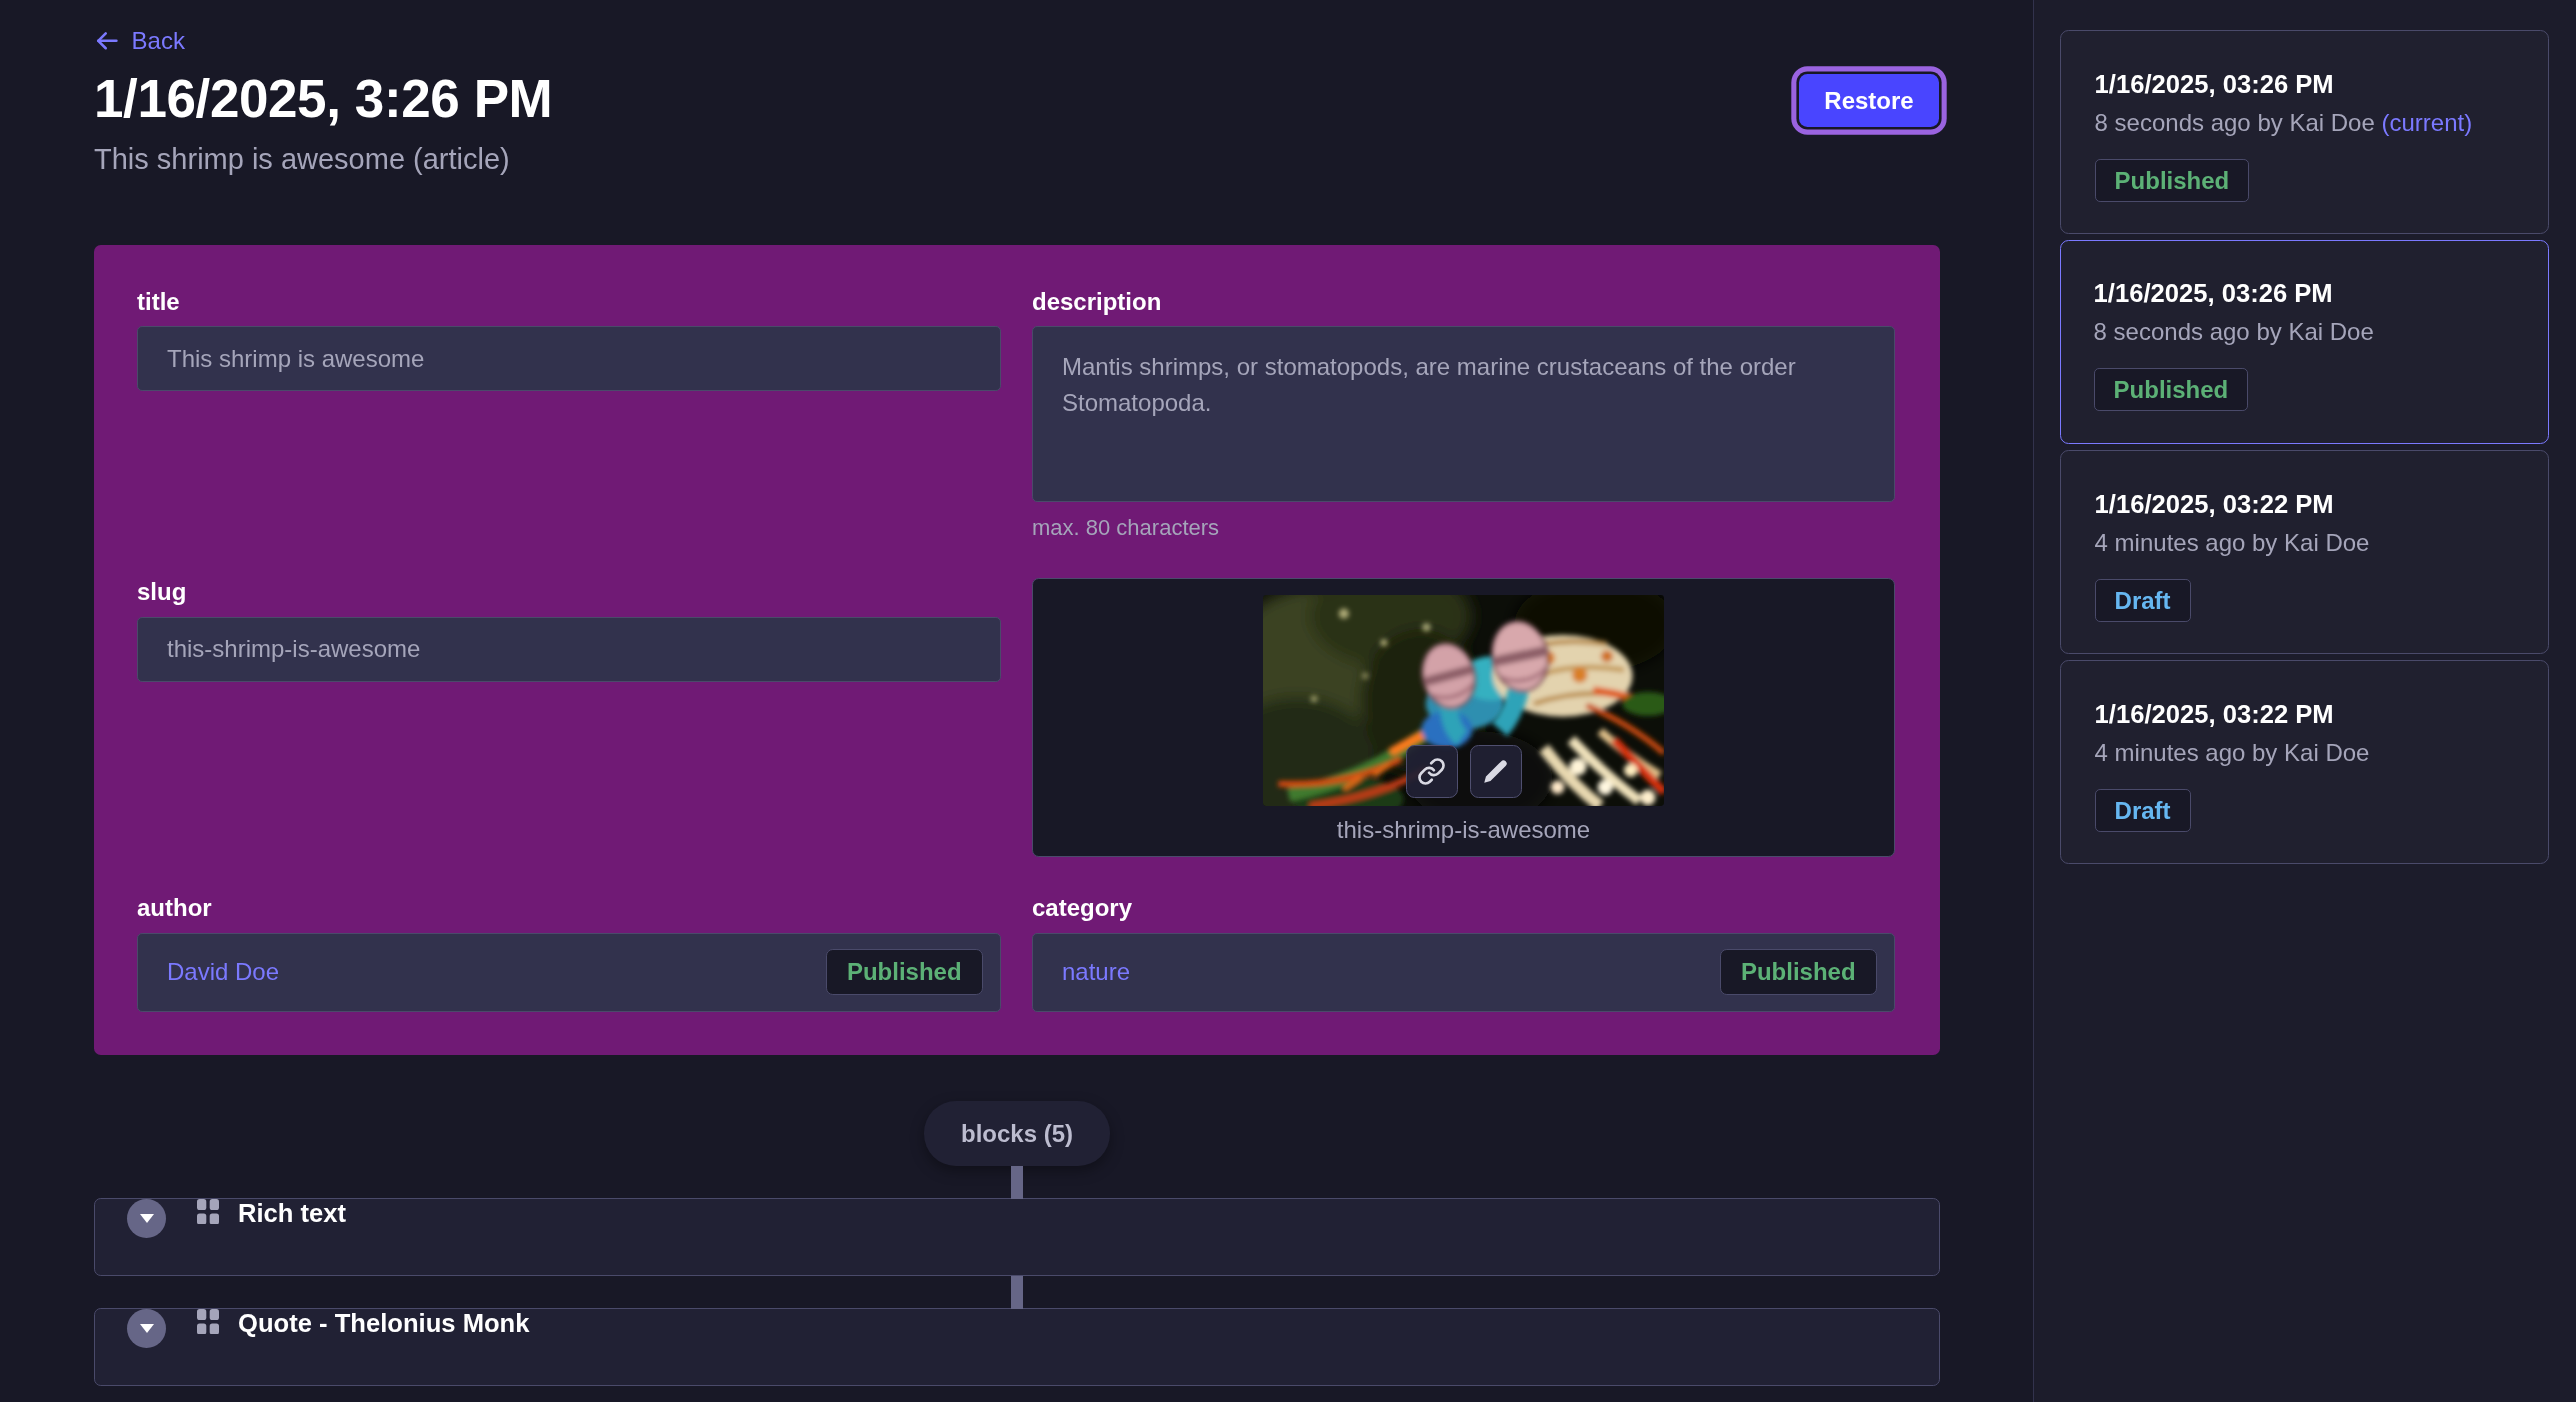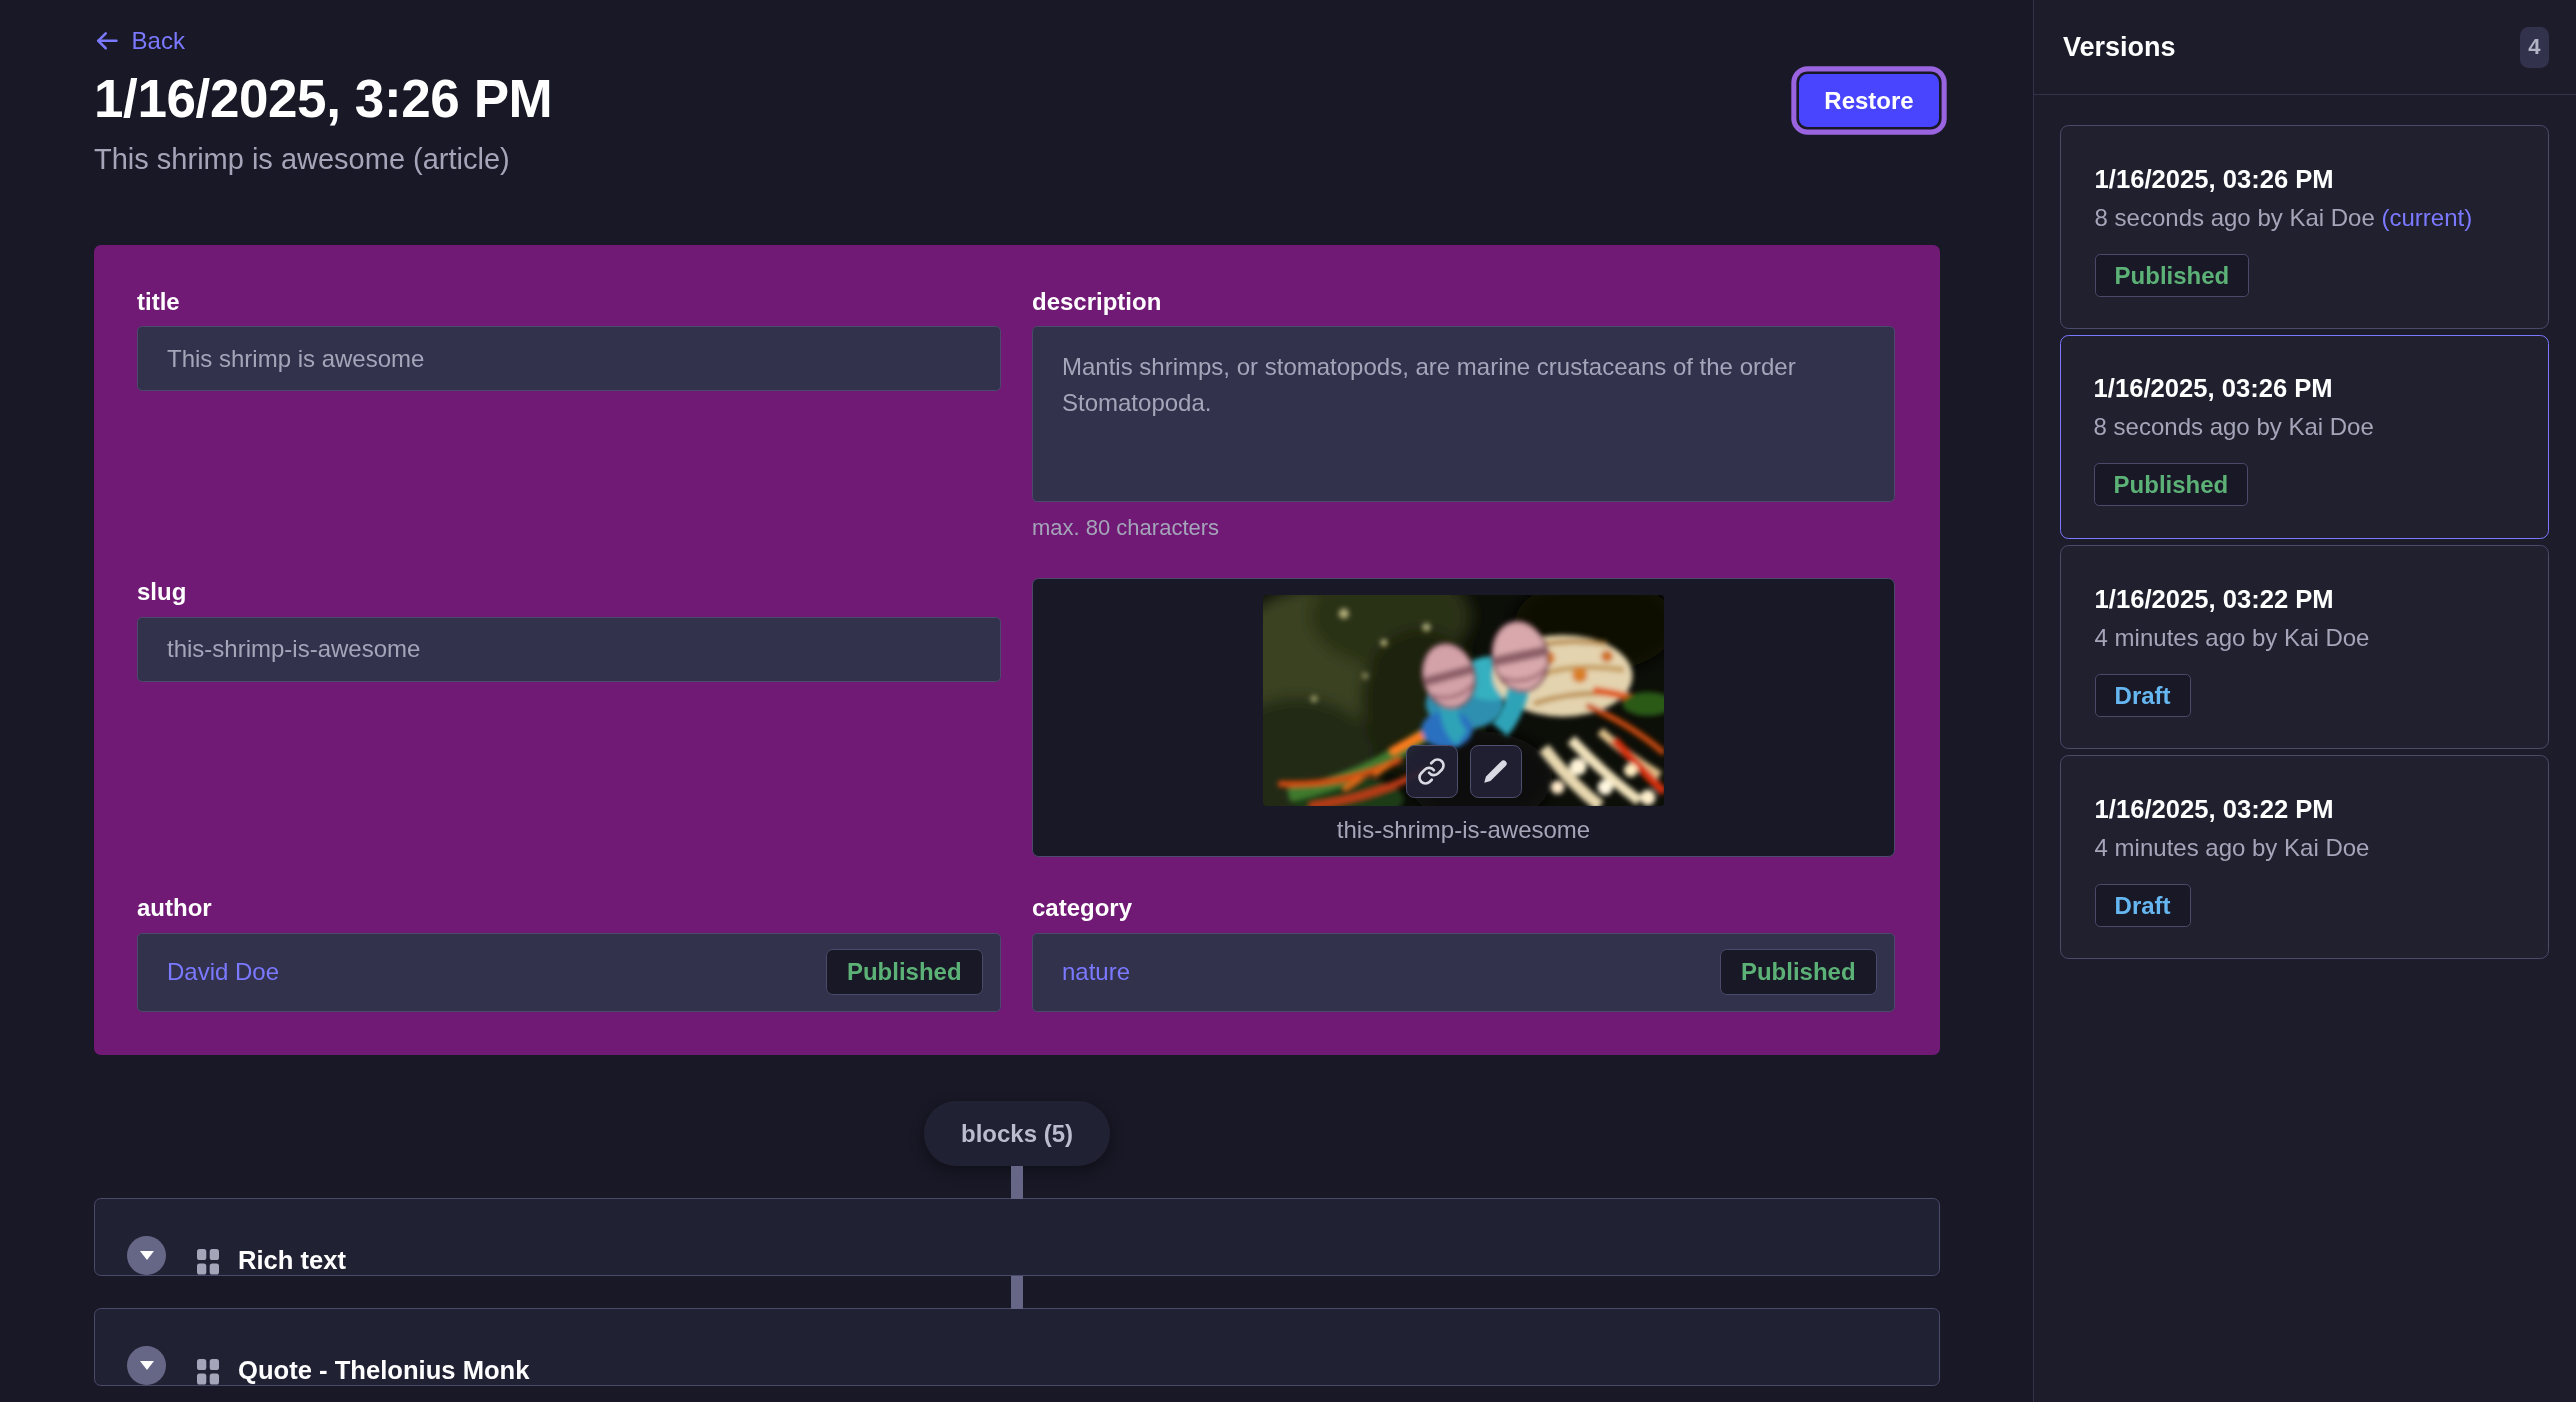--- a/index.html
+++ b/index.html
@@ -50,21 +50,21 @@
           font-size:24px; font-weight:700; }
   .status-badge.published { color:#5cb176; }
   .status-badge.draft { color:#66b7f1; }
 
   
   .blocks-col { width:1846px; }
   .blocks-pill { width:max-content; margin:46px auto 0; height:65px; line-height:65px; padding:0 37px;
           background:#212134; color:#bcbccf; font-size:24px; font-weight:700; border-radius:32px;
           box-shadow:0 5.1px 13.6px rgba(0,0,0,0.35); }
   .block-item { position:relative; width:1846px; height:78px; margin-top:32px; background:#212134;
-          border:0.9px solid #4a4a6a; border-radius:6.8px; display:flex; align-items:flex-end; padding-left:32px; }
+          border:0.9px solid #4a4a6a; border-radius:6.8px; display:flex; align-items:flex-start; padding-left:32px; }
   .block-item::before { content:""; position:absolute; top:-33px; left:calc(50% - 6px); width:12px; height:33px;
           background:#666687; }
   .acc-toggle { width:39px; height:39px; border-radius:50%; background:#666687; border:none; cursor:pointer;
           display:flex; align-items:center; justify-content:center; flex:0 0 auto; }
   .caret { width:0; height:0; border-left:7.7px solid transparent; border-right:7.7px solid transparent;
           border-top:9.4px solid #ffffff; display:block; margin-top:1.7px; }
   .drag { margin-left:31px; display:flex; color:#a5a5ba; cursor:grab; }
   .block-label { margin-left:19px; font-size:25.6px; font-weight:700; color:#ffffff; }
 
   
@@ -262,24 +262,20 @@
               </svg>
             </span>
             <h3 class="block-label">Quote - Thelonius Monk</h3>
           </section>
         </div>
     </div>
 
   </main>
 
   <aside class="sidebar">
-    <div class="sidebar-header">
-      <h2 class="sidebar-title">Versions</h2>
-      <span class="count-badge">4</span>
-    </div>
     <div class="version-list">
 
         <article class="vcard">
           <h3 class="vdate">1/16/2025, 03:26 PM</h3>
           <p class="vmeta"><span>8 seconds ago by Kai Doe</span> <span class="vcurrent">(current)</span></p>
           <span class="status-badge published">Published</span>
         </article>
 
         <article class="vcard selected">
           <h3 class="vdate">1/16/2025, 03:26 PM</h3>

